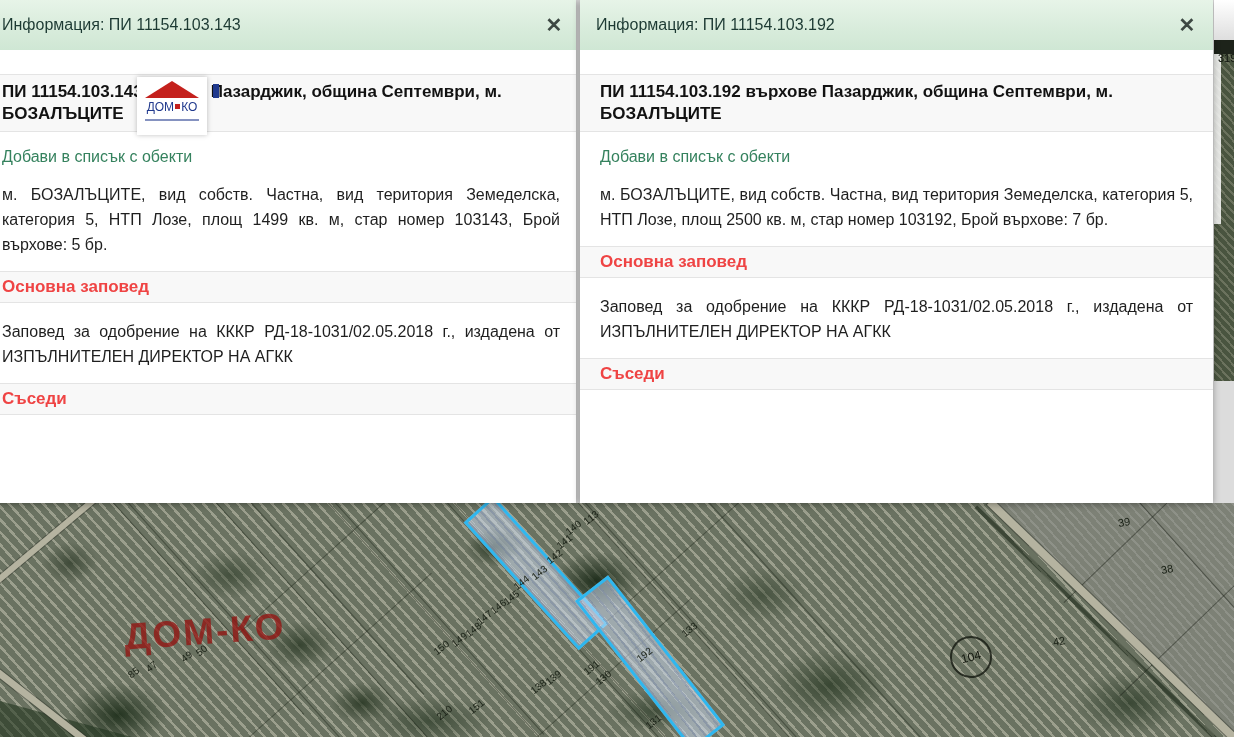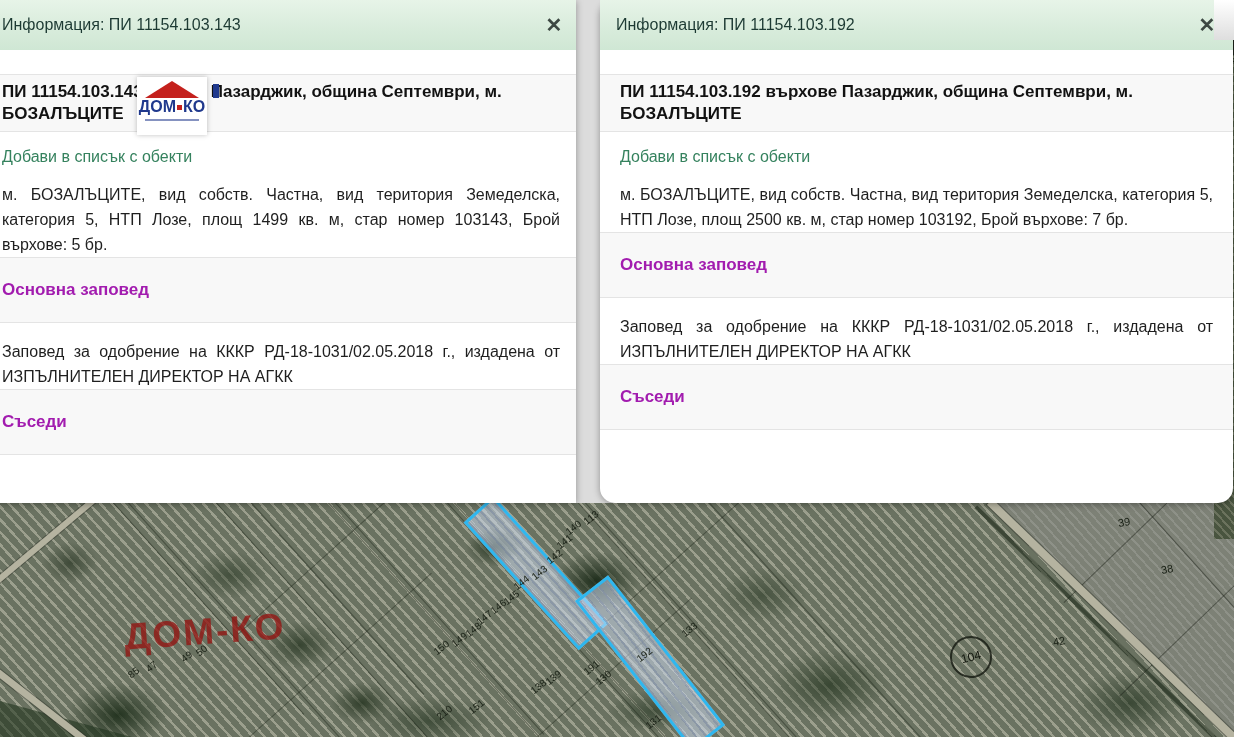--- a/index.html
+++ b/index.html
@@ -41,57 +41,57 @@
   .mlbl{position:absolute;font-size:10px;color:#1b2217;transform:rotate(-38deg);
         font-family:"Liberation Sans",sans-serif;white-space:nowrap;}
   .mlbl.flat{transform:rotate(-10deg);font-size:11px;}
   .circle104{position:absolute;left:950px;top:133px;width:38px;height:38px;border:2px solid rgba(20,24,16,.8);
     border-radius:50%;display:flex;align-items:center;justify-content:center;
     font-size:12px;color:#14180f;transform:rotate(-14deg);}
   .watermark{position:absolute;left:124px;top:108px;font-size:37px;font-weight:bold;letter-spacing:2px;
     color:rgba(148,20,18,.78);transform:rotate(-4deg);font-family:"Liberation Sans",sans-serif;}
 
   
-  .edge{position:absolute;left:1214px;top:0;width:20px;height:539px;z-index:2;background:#49543f;
+  .edge{position:absolute;left:1214px;top:0;width:20px;height:381px;z-index:2;background:#49543f;
     background-image:repeating-linear-gradient(48deg, rgba(208,204,184,.25) 0 2px, transparent 2px 6px);}
   .edge .band{position:absolute;left:0;top:40px;width:20px;height:14px;background:#1d231a;}
   .edge .sliver{position:absolute;left:0;top:54px;width:7px;height:170px;background:rgba(255,255,255,.85);}
   .edge-label{position:absolute;left:4px;top:52px;font-size:11px;color:#10140e;}
 
   .menu-btn{position:absolute;left:1214px;top:0;width:20px;height:40px;z-index:4;border:none;padding:3px 2px;
     background:linear-gradient(180deg,#ffffff,#dedede);cursor:pointer;}
   .menu-btn .bar{width:15px;height:5px;background:#0b0b0b;border-radius:1px;margin:3px auto;}
 
   
   .panel{position:absolute;top:0;height:503px;background:#fff;z-index:3;
     box-shadow:0 1px 7px rgba(0,0,0,.35);}
   .panel-left{left:-14px;width:590px;}
-  .panel-right{left:600px;width:633px;border-radius:15px;}
+  .panel-right{left:580px;width:633px;}
   .pane-title{height:50px;background:linear-gradient(180deg,#e7f4e8 0%,#d9ecdc 55%,#cfe7d4 100%);position:relative;}
   .pane-title .t{display:block;line-height:50px;padding-left:16px;font-size:16px;color:#1d3a33;
     white-space:nowrap;overflow:hidden;}
   .close-btn{position:absolute;right:8px;top:11px;width:28px;height:28px;border:none;background:none;
     font-size:20px;font-weight:bold;color:#3d4843;cursor:pointer;padding:0;line-height:28px;}
   .hbar{background:#f8f8f8;border-top:1px solid #e4e4e4;border-bottom:1px solid #e4e4e4;
     margin-top:24px;padding:6px 16px;font-weight:bold;font-size:17px;line-height:22px;color:#121212;}
   .sbar{background:#f8f8f8;border-top:1px solid #e4e4e4;border-bottom:1px solid #e4e4e4;
-    margin-top:0;padding:21px 16px;font-weight:bold;font-size:17px;line-height:22px;color:#a21caf;}
+    margin-top:14px;padding:4px 16px;font-weight:bold;font-size:17px;line-height:22px;color:#ef4444;}
   .add-link{display:inline-block;margin:16px 16px 0;color:#35825e;font-size:16px;cursor:pointer;text-decoration:none;}
   .para{margin:16px 16px 0;font-size:16px;line-height:25px;color:#1f1f1f;text-align:justify;}
   .panel-right .hbar,.panel-right .sbar{padding-left:20px;padding-right:20px;}
   .panel-right .para{margin-left:20px;margin-right:20px;}
   .panel-right .add-link{margin-left:20px;}
 
   
   .domko{position:absolute;left:151px;top:77px;width:70px;height:58px;background:#fff;
     box-shadow:0 0 5px rgba(0,0,0,.25);text-align:center;z-index:5;}
   .domko .roof{width:0;height:0;margin:4px auto 0;border-left:27px solid transparent;
     border-right:27px solid transparent;border-bottom:17px solid #c4211d;position:relative;}
   .domko .chimney{position:absolute;left:41px;top:3px;width:6px;height:14px;background:#20398d;}
-  .domko .txt{font-size:16px;font-weight:bold;color:#20398d;letter-spacing:0;line-height:18px;}
+  .domko .txt{font-size:12px;font-weight:normal;color:#20398d;letter-spacing:0;line-height:18px;}
   .domko .dot{display:inline-block;width:5px;height:5px;background:#c4211d;margin:0 1px 2px;}
   .domko .rule{height:2px;background:#20398d;margin:3px 8px 0;opacity:.55;}
 </style>
 </head>
 <body>
 
 <div class="backdrop"></div>
 
 <div class="map">
   <div class="vineyard"></div>

